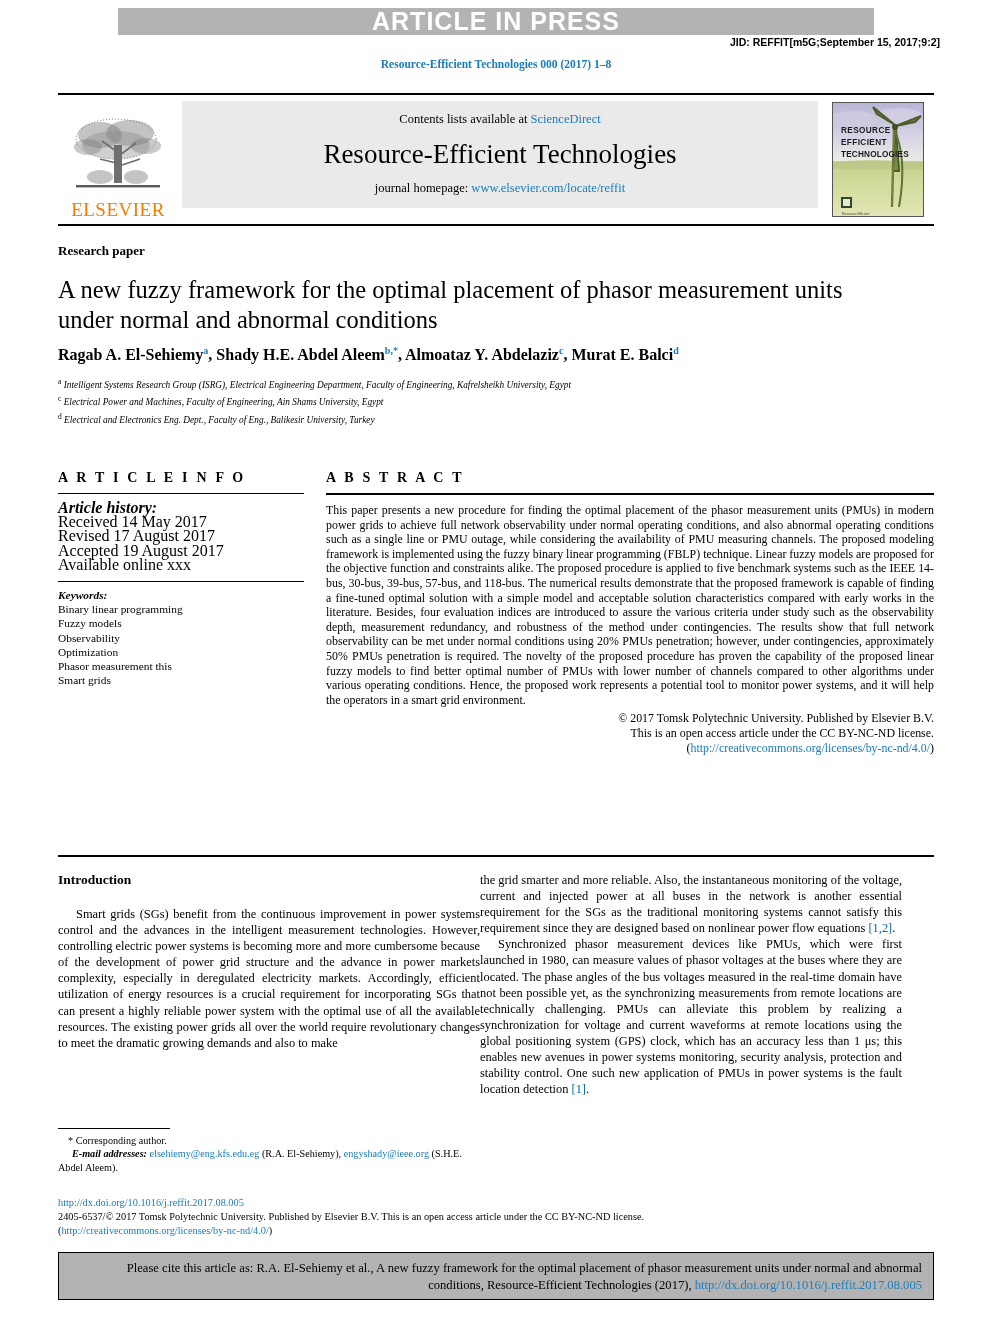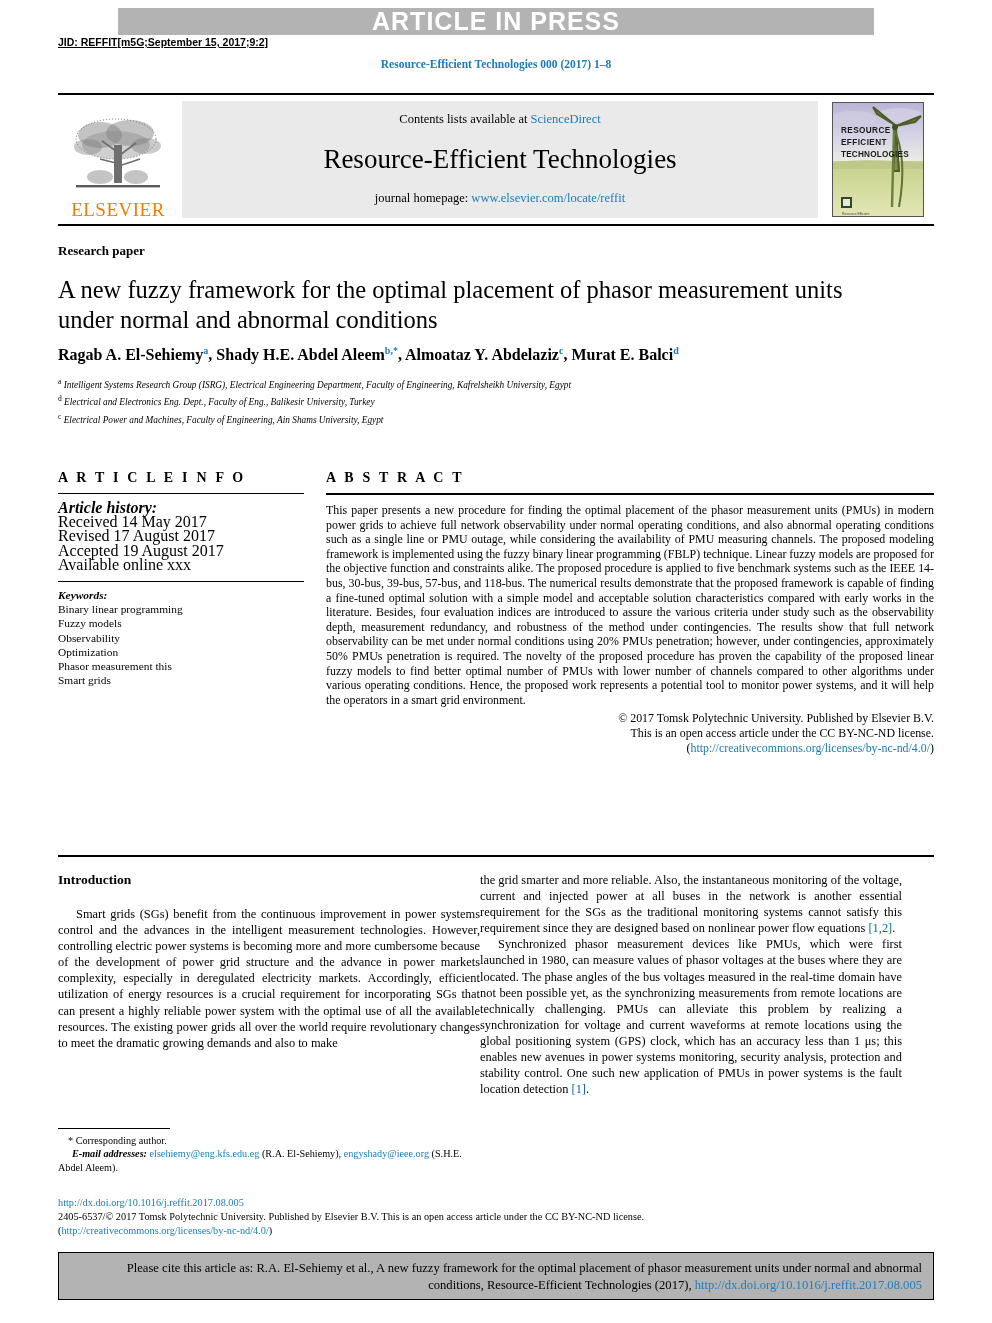--- a/index.html
+++ b/index.html
@@ -26,27 +26,26 @@
     font-size: 25px;
     letter-spacing: 1px;
     text-align: center;
     line-height: 27px;
     overflow: hidden;
   }
 
   
   .runhead {
     position: absolute;
-    left: 58px; top: 36px;
-    width: 876px;
-    display: flex; justify-content: flex-start; align-items: baseline;
+    left: 64px; top: 36px;
+    width: 876px;
+    display: flex; justify-content: flex-end; align-items: baseline;
     font-family: "Liberation Sans", sans-serif;
     font-weight: bold;
     font-size: 10.5px;
-    text-decoration: underline;
   }
   .journal-line {
     position: absolute;
     left: 58px; top: 58px;
     width: 876px;
     text-align: center;
     font-size: 11.5px;
     font-weight: bold;
     color: #1a7cb8;
   }
@@ -72,21 +71,21 @@
     font-family: "Liberation Serif", serif;
     color: #f07d00;
     font-size: 19px;
     letter-spacing: 0.5px;
     line-height: 20px;
     margin-top: 1px;
   }
   .contents-box {
     flex: 1;
     background: #eaeaea;
-    margin: 6px 4px 6px 4px;
+    margin: 6px 4px 16px 4px;
     display: flex; flex-direction: column;
     align-items: center; justify-content: space-between;
     padding: 11px 0 12px 0;
   }
   .contents-line { font-size: 12.5px; }
   .contents-line .sd-link { color: #1a7cb8; }
   .journal-title {
     font-size: 27px;
     font-family: "Liberation Serif", serif;
   }
@@ -306,22 +305,22 @@
 
   <div class="sec-type">Research paper</div>
   <div class="paper-title">A new fuzzy framework for the optimal placement of phasor measurement units under normal and abnormal conditions</div>
 
   <div class="authors">
     <span><span>Ragab A. El-Sehiemy</span><sup>a</sup><span>, </span></span><span><span>Shady H.E. Abdel Aleem</span><sup>b,*</sup><span>, </span></span><span><span>Almoataz Y. Abdelaziz</span><sup>c</sup><span>, </span></span><span><span>Murat E. Balci</span><sup>d</sup></span>
   </div>
 
   <div class="affils">
     <div><sup>a</sup> <span>Intelligent Systems Research Group (ISRG), Electrical Engineering Department, Faculty of Engineering, Kafrelsheikh University, Egypt</span></div>
+    <div><sup>c</sup> <span>Electrical Power and Machines, Faculty of Engineering, Ain Shams University, Egypt</span></div>
     <div><sup>d</sup> <span>Electrical and Electronics Eng. Dept., Faculty of Eng., Balikesir University, Turkey</span></div>
-    <div><sup>c</sup> <span>Electrical Power and Machines, Faculty of Engineering, Ain Shams University, Egypt</span></div>
   </div>
 
   <div class="info-abs">
 
     <div class="col-info">
       <div class="hdr-spaced">A R T I C L E    I N F O</div>
       <div class="rule-thin"></div>
       <div class="hist-block">
         <div class="ital">Article history:</div>
         <div>Received 14 May 2017</div>

